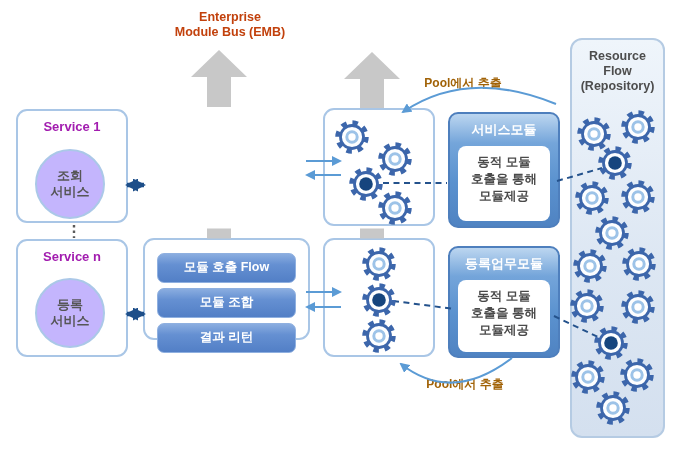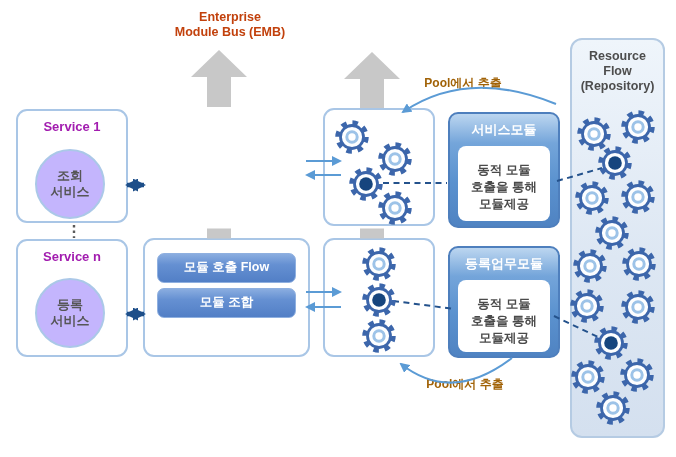--- a/index.html
+++ b/index.html
@@ -16,21 +16,21 @@
   .pill{position:absolute;left:12px;width:139px;height:30px;border-radius:7px;box-sizing:border-box;
        background:linear-gradient(180deg,#8aade0 0%,#6590d2 38%,#527fc6 100%);
        border:1.5px solid #8fb0e0;color:#fff;font-weight:bold;font-size:12.5px;
        text-align:center;line-height:27px;}
   .modbox{position:absolute;left:448px;width:112px;border-radius:10px;box-sizing:border-box;
        border:2px solid #4e7fbd;
        background:linear-gradient(180deg,#bcd6f0 0%,#74a5da 26%,#5b92cf 60%,#4f83c2 100%);}
   .modbox .mtitle{margin-top:7px;text-align:center;font-weight:bold;font-size:13px;color:#fff;}
   .modbox .inner{position:absolute;left:8px;top:32px;width:92px;border-radius:8px;background:#fff;
        text-align:center;font-weight:bold;font-size:12.5px;color:#4a4a4a;line-height:17px;
-       padding-top:16px;box-sizing:border-box;}
+       padding-top:8px;box-sizing:border-box;}
   #pool{position:absolute;left:570px;top:38px;width:95px;height:400px;border-radius:12px;
        border:2px solid #b5cbe3;box-sizing:border-box;
        background:linear-gradient(180deg,#eff5fb 0%,#dde7f3 55%,#d4e0ef 100%);}
   #pool .ptitle{margin-top:9px;text-align:center;font-weight:bold;font-size:12.5px;
        color:#4d4d4d;line-height:15px;}
   .pool-extract{position:absolute;width:110px;text-align:center;font-weight:bold;
        font-size:12px;color:#a16207;}
   #overlay{position:absolute;left:0;top:0;pointer-events:none;}
 </style>
 </head>
@@ -53,23 +53,24 @@
 
   <div class="whitebox" style="left:16px;top:239px;width:112px;height:118px;">
     <div class="svc-title">Service n</div>
     <div class="svc-circle" style="left:17px;top:37px;">
       <div>등록</div>
       <div>서비스</div>
     </div>
   </div>
 
 
-  <div class="whitebox" style="left:143px;top:238px;width:167px;height:119px;">
+  <div class="whitebox" style="left:143px;top:238px;width:167px;height:102px;">
     <div class="pill" style="top:13px;">모듈 호출 Flow</div>
     <div class="pill" style="top:48px;">모듈 조합</div>
+    <div class="pill" style="top:83px;">결과 리턴</div>
   </div>
 
   <div class="whitebox" style="left:323px;top:108px;width:112px;height:118px;"></div>
   <div class="whitebox" style="left:323px;top:238px;width:112px;height:119px;"></div>
 
   <div class="modbox" style="top:112px;height:116px;">
     <div class="mtitle">서비스모듈</div>
     <div class="inner" style="height:75px;">
       <div>동적 모듈</div>
       <div>호출을 통해</div>

